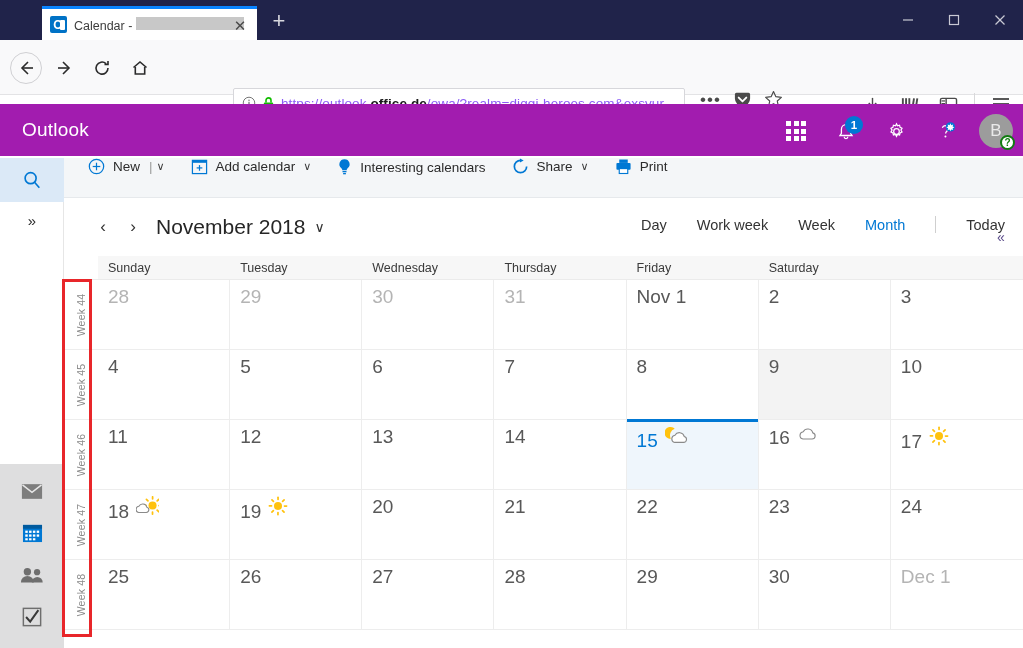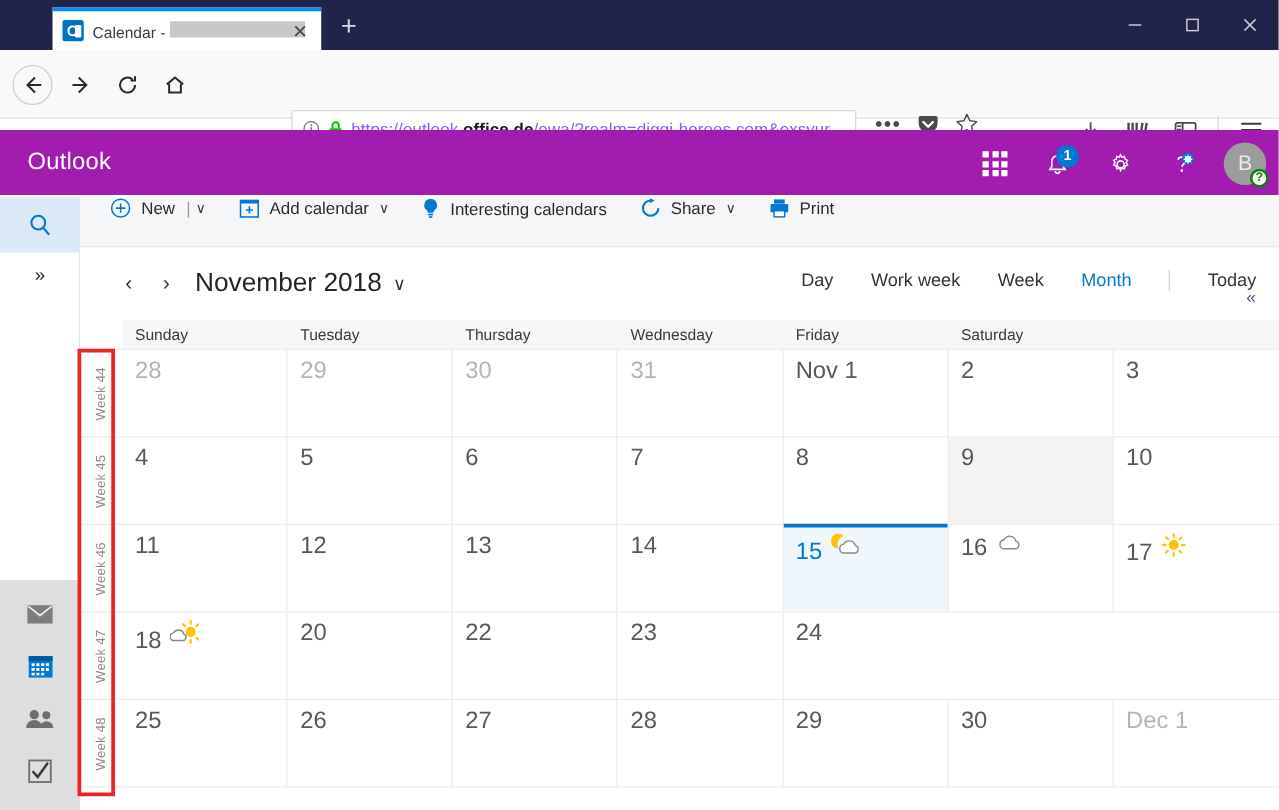--- a/index.html
+++ b/index.html
@@ -464,22 +464,22 @@
           </div>
         <div class="weekcell">
             <span class="weeklabel">Week 48</span>
           </div>
       </div>
 
       <div class="daysgrid">
         <div class="dayhdr">
           <div>Sunday</div>
           <div>Tuesday</div>
+          <div>Wednesday</div>
           <div>Thursday</div>
-          <div>Wednesday</div>
           <div>Friday</div>
           <div>Saturday</div>
         </div>
         <div id="weeks-host">
             <div class="weekrow">
               <div class="daycell other"><span class="daynum">28</span></div>
               <div class="daycell other"><span class="daynum">29</span></div>
               <div class="daycell other"><span class="daynum">30</span></div>
               <div class="daycell other"><span class="daynum">31</span></div>
               <div class="daycell"><span class="daynum">Nov 1</span></div>
@@ -527,21 +527,33 @@
                     <rect x="10.1" y="0.6" width="1.9" height="4.2" rx="0.9" fill="#ffc20e" transform="rotate(45 11 11)"></rect>
                     <rect x="10.1" y="0.6" width="1.9" height="4.2" rx="0.9" fill="#ffc20e" transform="rotate(90 11 11)"></rect>
                     <rect x="10.1" y="0.6" width="1.9" height="4.2" rx="0.9" fill="#ffc20e" transform="rotate(135 11 11)"></rect>
                     <rect x="10.1" y="0.6" width="1.9" height="4.2" rx="0.9" fill="#ffc20e" transform="rotate(180 11 11)"></rect>
                     <rect x="10.1" y="0.6" width="1.9" height="4.2" rx="0.9" fill="#ffc20e" transform="rotate(225 11 11)"></rect>
                     <rect x="10.1" y="0.6" width="1.9" height="4.2" rx="0.9" fill="#ffc20e" transform="rotate(270 11 11)"></rect>
                     <rect x="10.1" y="0.6" width="1.9" height="4.2" rx="0.9" fill="#ffc20e" transform="rotate(315 11 11)"></rect>
                   </g>
       <path d="M2.8 17.5 a3.4 3.4 0 0 1 .3-6.7 a4.7 4.7 0 0 1 8.7 1 a2.9 2.9 0 0 1 -.6 5.7 z" fill="#fff" stroke="#8a8a8a" stroke-width="1.2"></path>
                 </svg></div>
+              <div class="daycell"><span class="daynum">19</span><svg class="wx" width="20" height="20" viewBox="0 0 22 22">
+                  <circle cx="11" cy="11" r="4.4" fill="#ffc20e"></circle>
+                  <rect x="10.1" y="0.6" width="1.9" height="4.2" rx="0.9" fill="#ffc20e" transform="rotate(0 11 11)"></rect>
+                  <rect x="10.1" y="0.6" width="1.9" height="4.2" rx="0.9" fill="#ffc20e" transform="rotate(45 11 11)"></rect>
+                  <rect x="10.1" y="0.6" width="1.9" height="4.2" rx="0.9" fill="#ffc20e" transform="rotate(90 11 11)"></rect>
+                  <rect x="10.1" y="0.6" width="1.9" height="4.2" rx="0.9" fill="#ffc20e" transform="rotate(135 11 11)"></rect>
+                  <rect x="10.1" y="0.6" width="1.9" height="4.2" rx="0.9" fill="#ffc20e" transform="rotate(180 11 11)"></rect>
+                  <rect x="10.1" y="0.6" width="1.9" height="4.2" rx="0.9" fill="#ffc20e" transform="rotate(225 11 11)"></rect>
+                  <rect x="10.1" y="0.6" width="1.9" height="4.2" rx="0.9" fill="#ffc20e" transform="rotate(270 11 11)"></rect>
+                  <rect x="10.1" y="0.6" width="1.9" height="4.2" rx="0.9" fill="#ffc20e" transform="rotate(315 11 11)"></rect>
+                </svg></div>
               <div class="daycell"><span class="daynum">20</span></div>
+              <div class="daycell"><span class="daynum">21</span></div>
               <div class="daycell"><span class="daynum">22</span></div>
               <div class="daycell"><span class="daynum">23</span></div>
               <div class="daycell"><span class="daynum">24</span></div>
             </div>
             <div class="weekrow">
               <div class="daycell"><span class="daynum">25</span></div>
               <div class="daycell"><span class="daynum">26</span></div>
               <div class="daycell"><span class="daynum">27</span></div>
               <div class="daycell"><span class="daynum">28</span></div>
               <div class="daycell"><span class="daynum">29</span></div>

